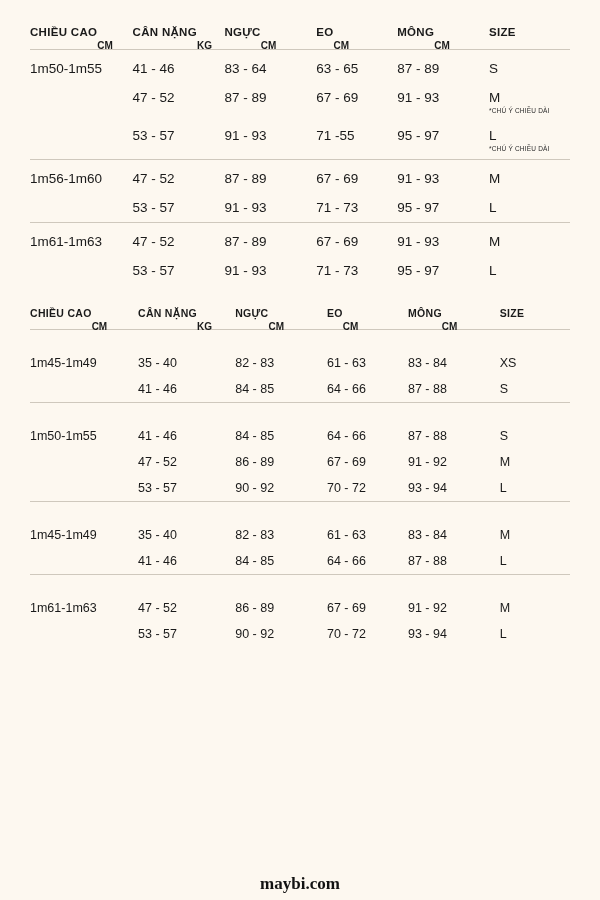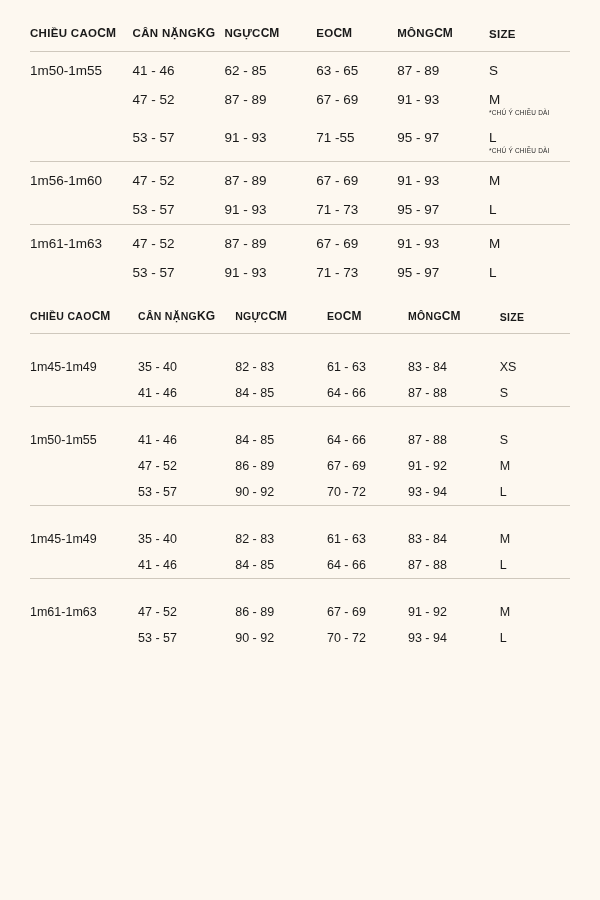--- a/index.html
+++ b/index.html
@@ -49,24 +49,24 @@
     vertical-align: bottom;
     white-space: nowrap;
   }
   .t1 td {
     font-size: 13.5px;
     padding: 7px 0;
     vertical-align: top;
     white-space: nowrap;
   }
   .unit {
-    font-size: 12px;
+    font-size: 10px;
     letter-spacing: 0;
     position: relative;
-    top: 0;
+    top: 13px;
   }
   .rowline td { border-top: 1px solid #cfc8bd; }
   .grouptop td { padding-top: 11px; }
   .note {
     display: block;
     font-size: 6.5px;
     letter-spacing: 0.2px;
     color: #2a2a2a;
     margin-top: 2px;
     white-space: nowrap;
@@ -142,21 +142,21 @@
         <th><span>EO</span><span class="unit">CM</span></th>
         <th><span>MÔNG</span><span class="unit">CM</span></th>
         <th><span>SIZE</span></th>
       </tr>
     </thead>
     <tbody>
 
       <tr class="rowline grouptop">
         <td>1m50-1m55</td>
         <td>41 - 46</td>
-        <td>62 - 85</td>
+        <td>83 - 64</td>
         <td>63 - 65</td>
         <td>87 - 89</td>
         <td class="size-col">S</td>
       </tr>
       <tr>
         <td></td>
         <td>47 - 52</td>
         <td>87 - 89</td>
         <td>67 - 69</td>
         <td>91 - 93</td>
@@ -300,13 +300,14 @@
         <td></td>
         <td>53 - 57</td>
         <td>90 - 92</td>
         <td>70 - 72</td>
         <td>93 - 94</td>
         <td class="size-col">L</td>
       </tr>
     </tbody>
   </table>
 
+  <div class="footer">maybi.com</div>
 </div>
 
 </body></html>

